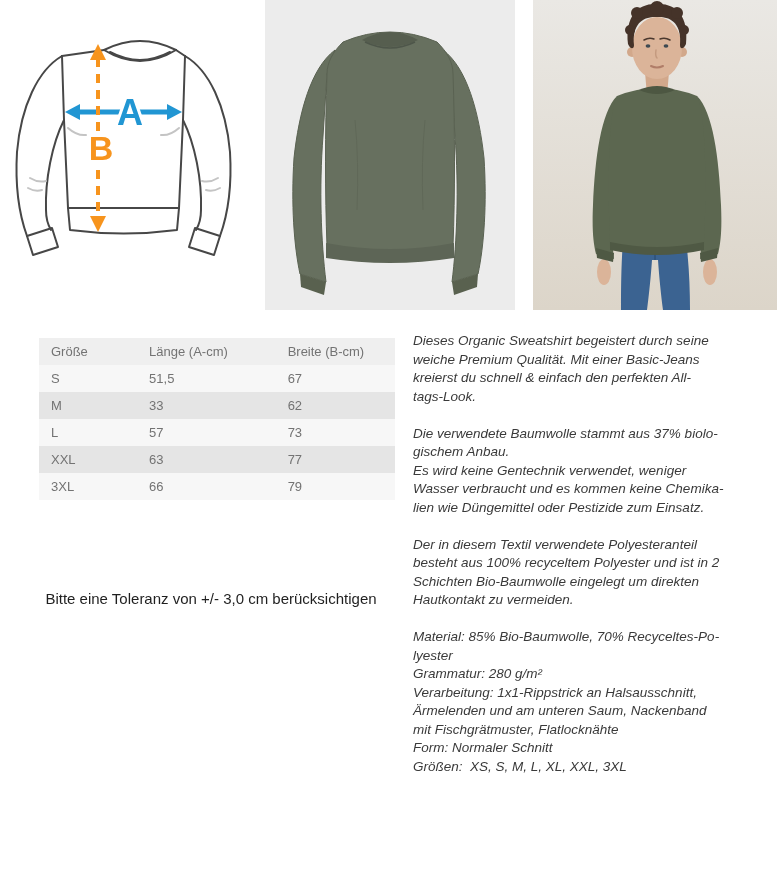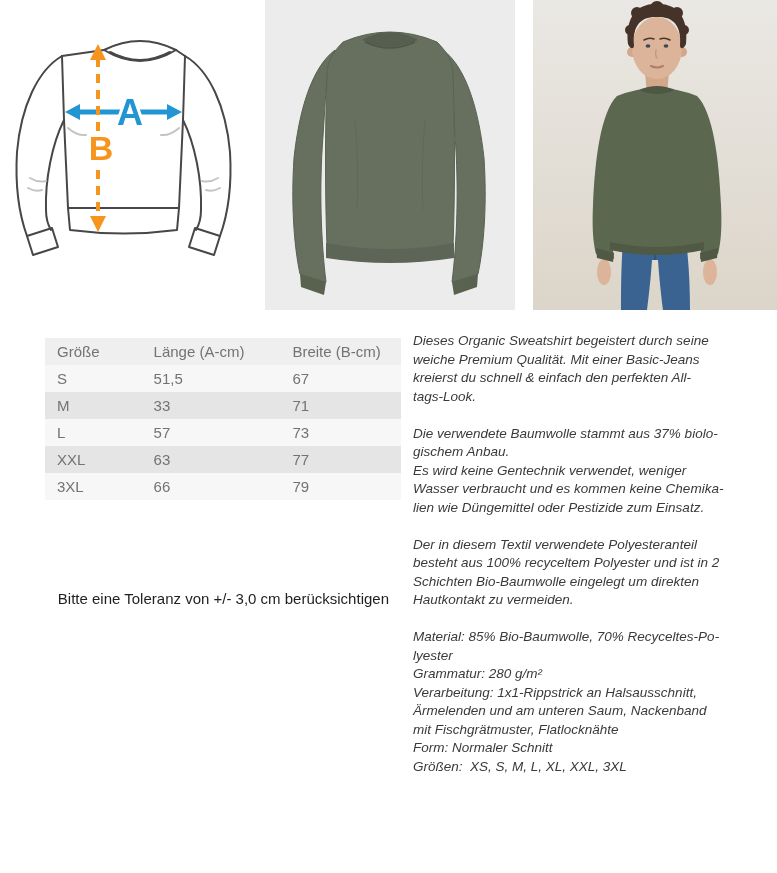--- a/index.html
+++ b/index.html
@@ -15,37 +15,37 @@
   svg text.measure-label {
     font-family:"Liberation Sans", sans-serif;
     font-weight:700;
     paint-order:stroke;
     stroke:#ffffff;
     stroke-width:6px;
     text-anchor:middle;
   }
 
   table.size-table {
-    position:absolute; left:45px; top:338px; width:356px;
-    border-collapse:collapse; font-size:15px; color:#737373;
+    position:absolute; left:39px; top:338px; width:356px;
+    border-collapse:collapse; font-size:13px; color:#737373;
   }
   .size-table th, .size-table td {
     height:27px; padding:0 0 0 12px; text-align:left;
     font-weight:400; white-space:nowrap;
   }
   .size-table thead tr { background:#efefef; }
   .size-table tbody tr:nth-child(odd)  { background:#f7f7f7; }
   .size-table tbody tr:nth-child(even) { background:#e5e5e5; }
   .size-table .col-size   { width:100px; }
   .size-table .col-length { width:140px; }
   .size-table .col-width  { width:116px; }
 
   .tolerance {
     position:absolute; left:33px; top:590px; width:356px;
-    text-align:right; font-size:15px; color:#1f1f1f;
+    text-align:center; font-size:15px; color:#1f1f1f;
   }
 
   .description {
     position:absolute; left:413px; top:332px; width:340px;
     font-size:13.5px; line-height:18.5px; color:#3a3a3a;
   }
   .description p { margin:0 0 18.5px 0; white-space:pre-wrap;font-style:italic; }
 </style>
 </head>
 <body>
@@ -186,21 +186,21 @@
     </thead>
     <tbody>
       <tr>
         <td>S</td>
         <td>51,5</td>
         <td>67</td>
       </tr>
       <tr>
         <td>M</td>
         <td>33</td>
-        <td>71</td>
+        <td>62</td>
       </tr>
       <tr>
         <td>L</td>
         <td>57</td>
         <td>73</td>
       </tr>
       <tr>
         <td>XXL</td>
         <td>63</td>
         <td>77</td>

